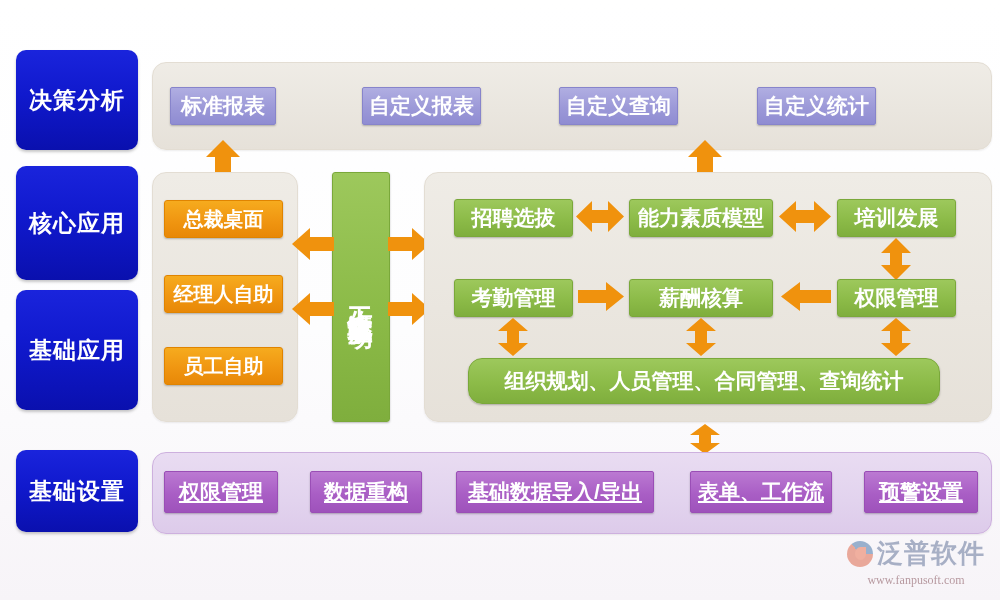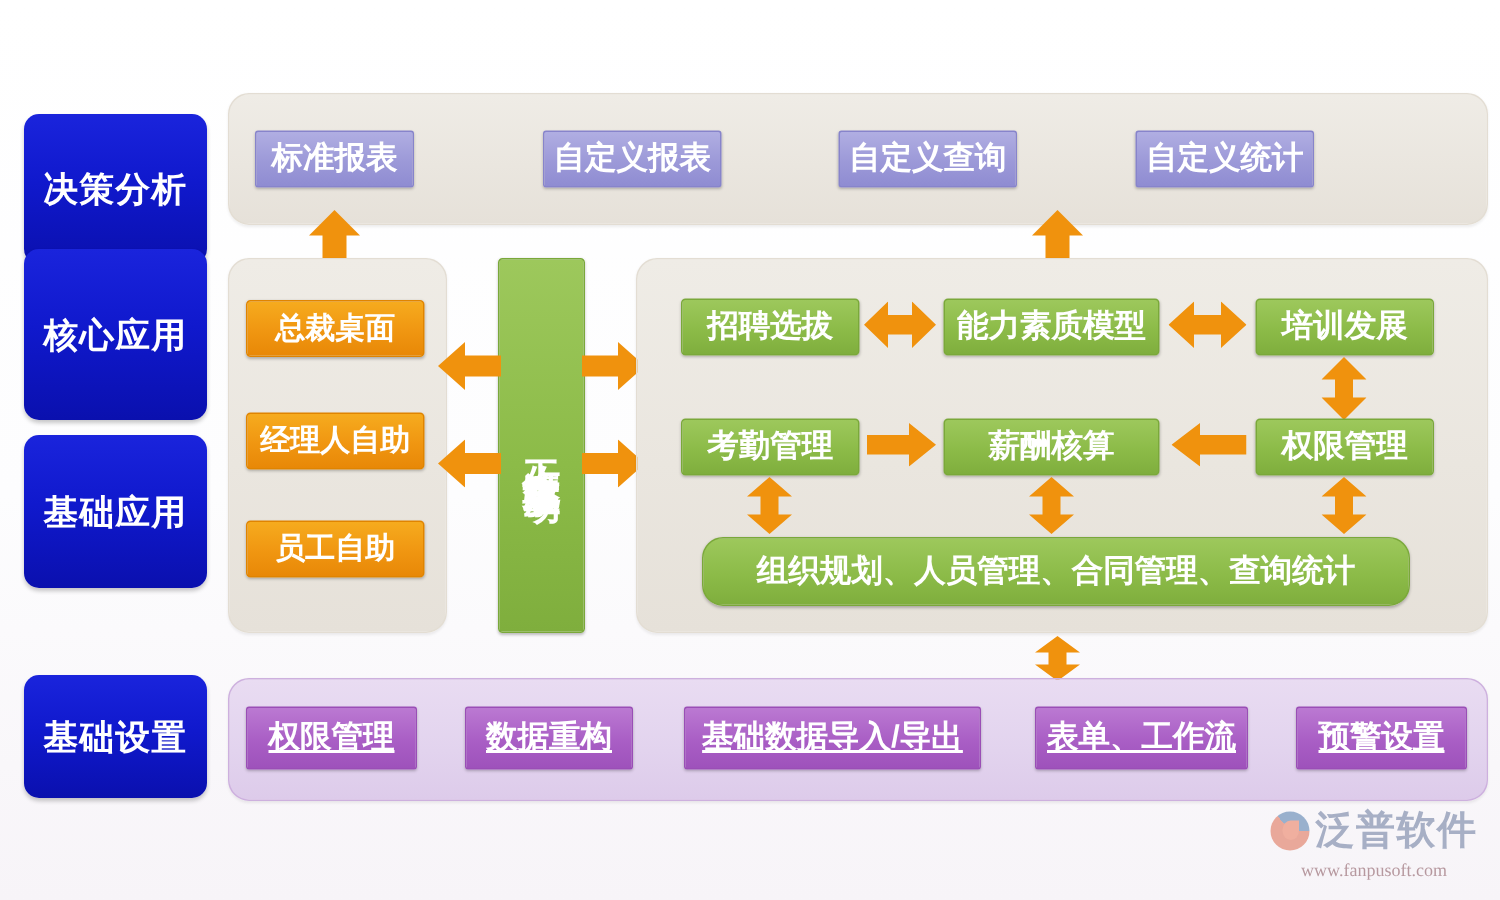--- a/index.html
+++ b/index.html
@@ -28,23 +28,23 @@
     box-shadow: 0 2px 3px rgba(0,0,0,0.22);
     color: #ffffff;
     font-size: 23px;
     font-weight: bold;
     letter-spacing: 1px;
     display: flex;
     align-items: center;
     justify-content: center;
     text-align: center;
   }
-  .cat-0 { top: 76px;  height: 100px; }
+  .cat-0 { top: 50px;  height: 100px; }
   .cat-1 { top: 166px; height: 114px; }
-  .cat-2 { top: 290px; height: 102px; }
+  .cat-2 { top: 290px; height: 120px; }
   .cat-3 { top: 450px; height: 82px; }
 
   
   .panel {
     position: absolute;
     border-radius: 14px;
   }
   .panel-beige {
     background: linear-gradient(180deg,#efece6 0%,#eae6df 55%,#e6e1d9 100%);
     border: 1px solid #e3ddd3;

